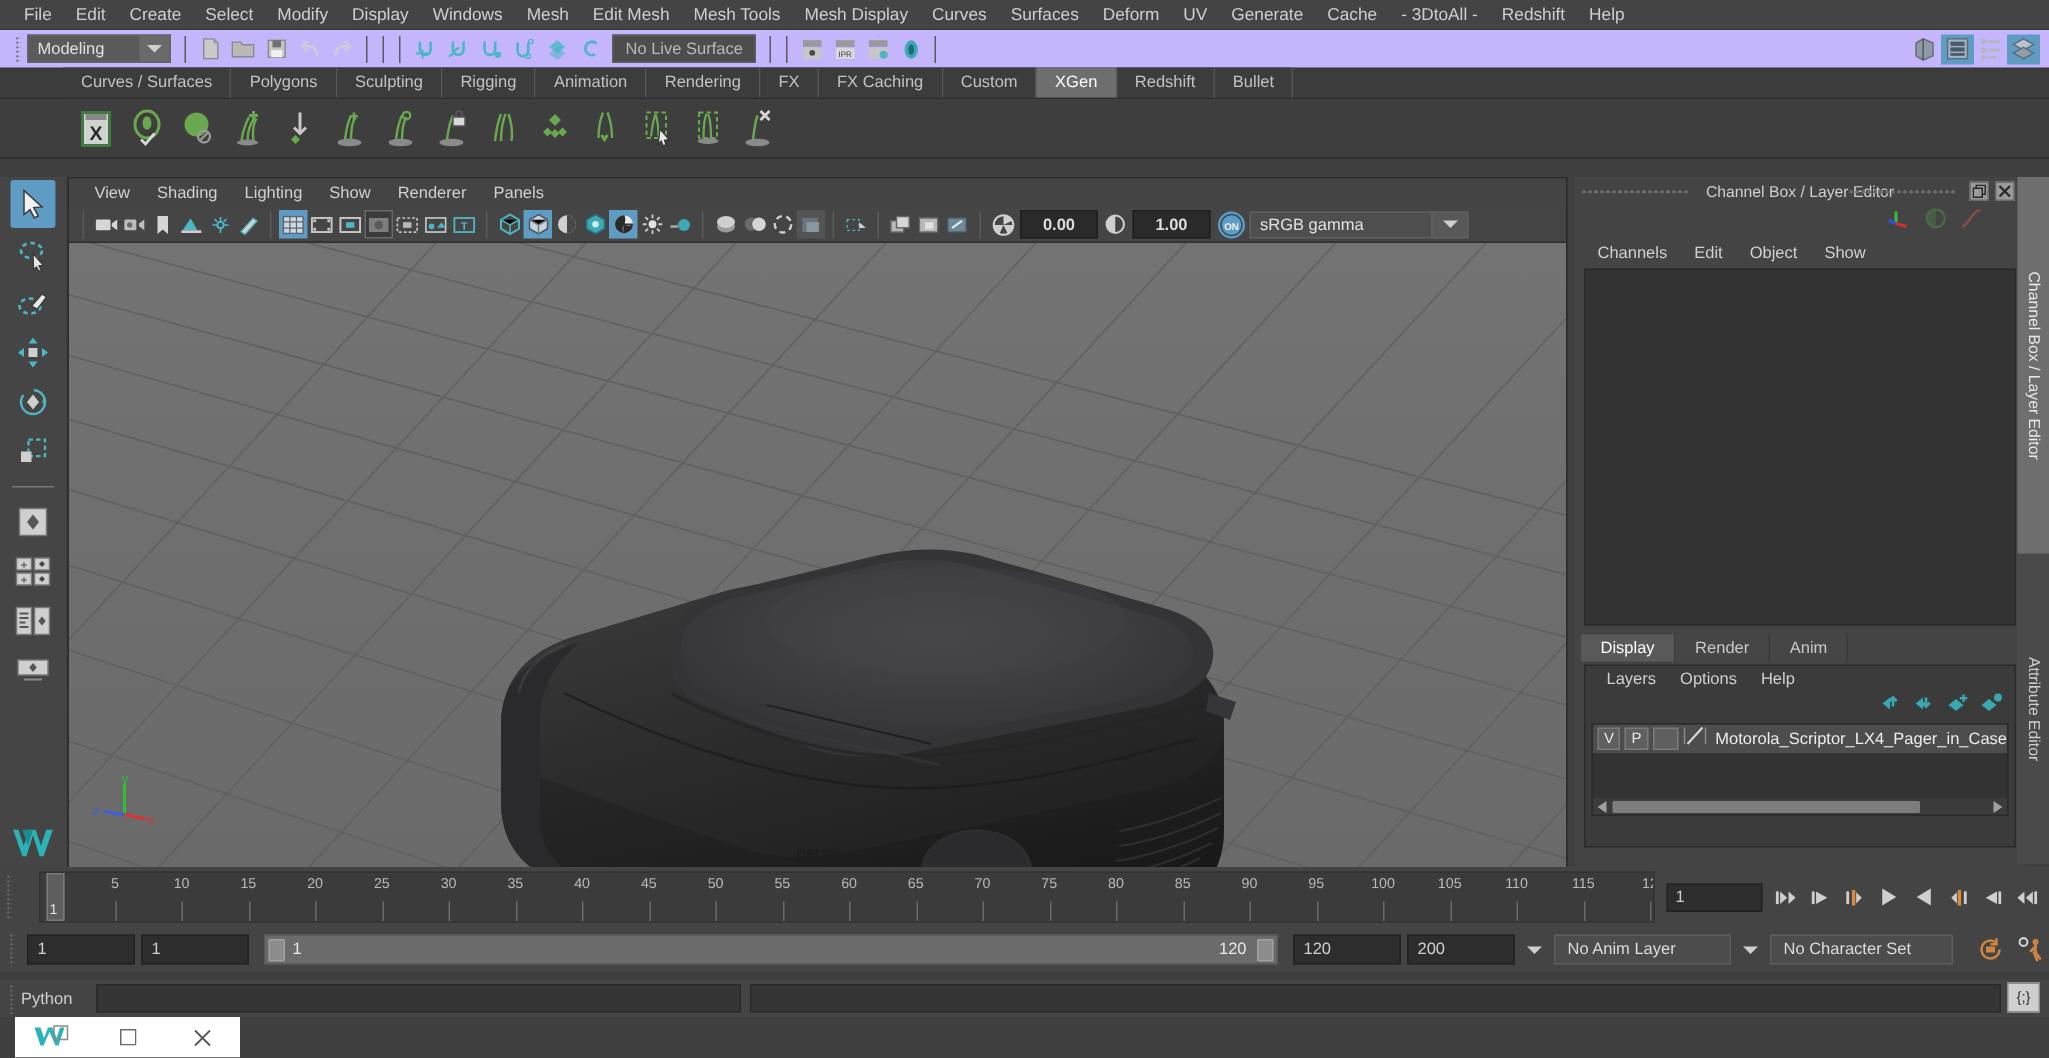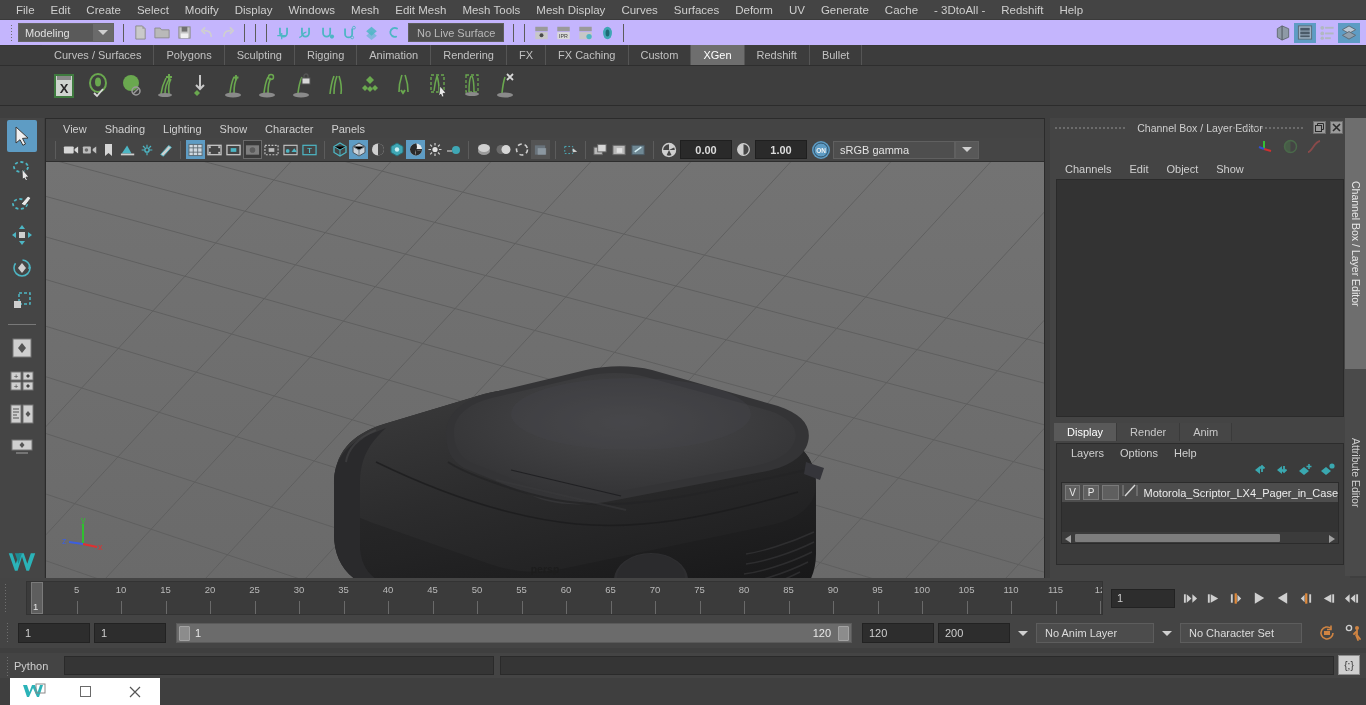--- a/index.html
+++ b/index.html
@@ -668,21 +668,21 @@
           </svg>
       </div>
     </div>
 
     <div class="vp-panel">
       <div class="vp-menu">
         <span class="mi">View</span>
         <span class="mi">Shading</span>
         <span class="mi">Lighting</span>
         <span class="mi">Show</span>
-        <span class="mi">Character</span>
+        <span class="mi">Renderer</span>
         <span class="mi">Panels</span>
       </div>
 
       <div class="vp-toolbar">
         <div class="sep-v"></div>
         <div class="ic">
           <svg width="16" height="13" viewBox="0 0 18 13">
               <rect x="1" y="3" width="11" height="8" rx="1" fill="#d6d6d6"></rect>
               <path d="M13 6l4-3v8l-4-3z" fill="#d6d6d6"></path>
             </svg>

